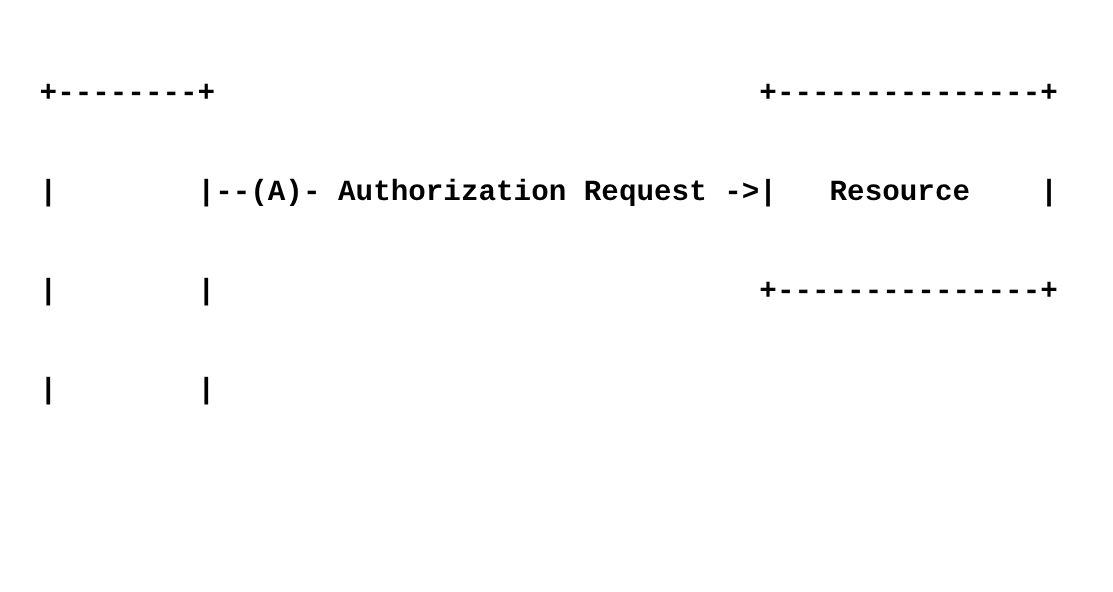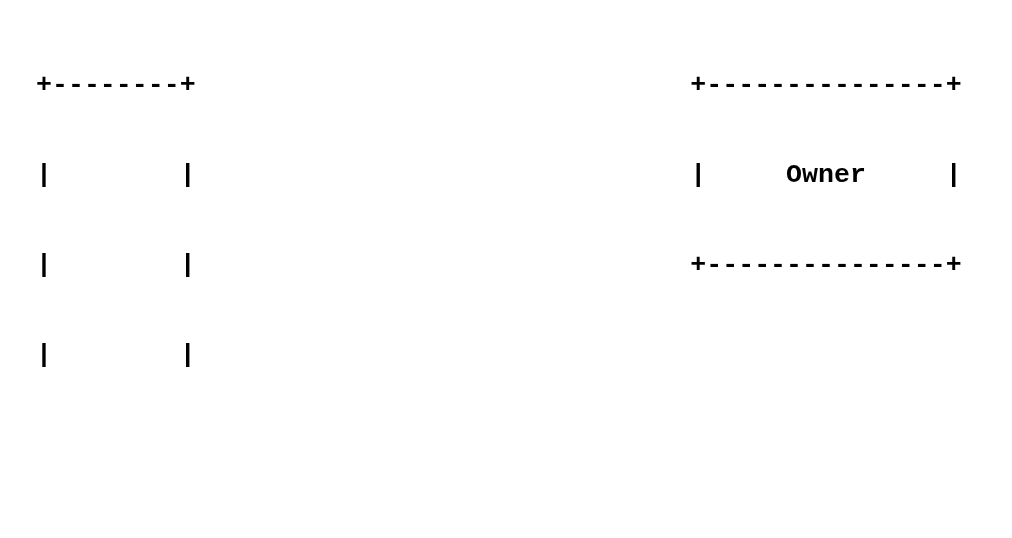--- a/index.html
+++ b/index.html
@@ -27,21 +27,21 @@
   }
   .ascii-line {
     height: 30px;
   }
 </style>
 </head>
 <body>
 
 <div class="ascii-art">
   <div class="ascii-line">+--------+                               +---------------+</div>
-  <div class="ascii-line">|        |                               |     Owner     |</div>
+  <div class="ascii-line">|        |--(A)- Authorization Request -&gt;|   Resource    |</div>
   <div class="ascii-line">|        |                               +---------------+</div>
   <div class="ascii-line">|        |</div>
   
   
   
   
   
   
   
   

